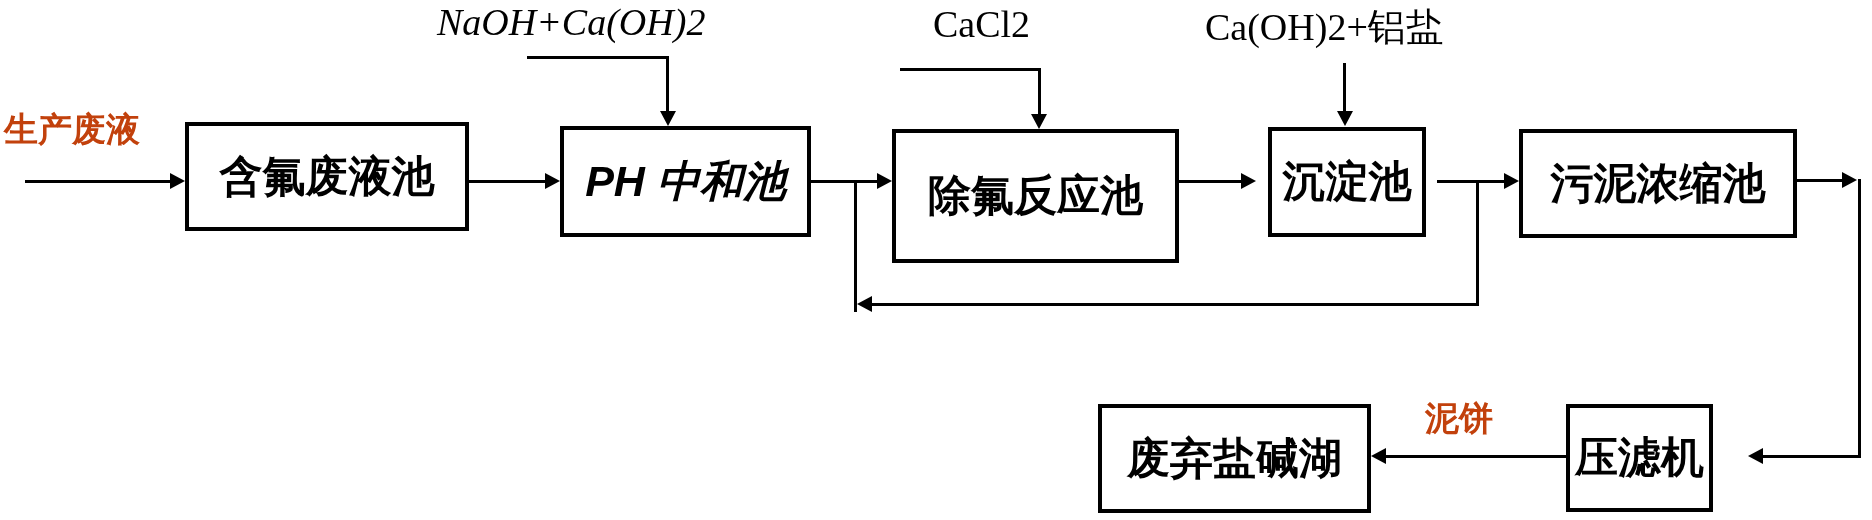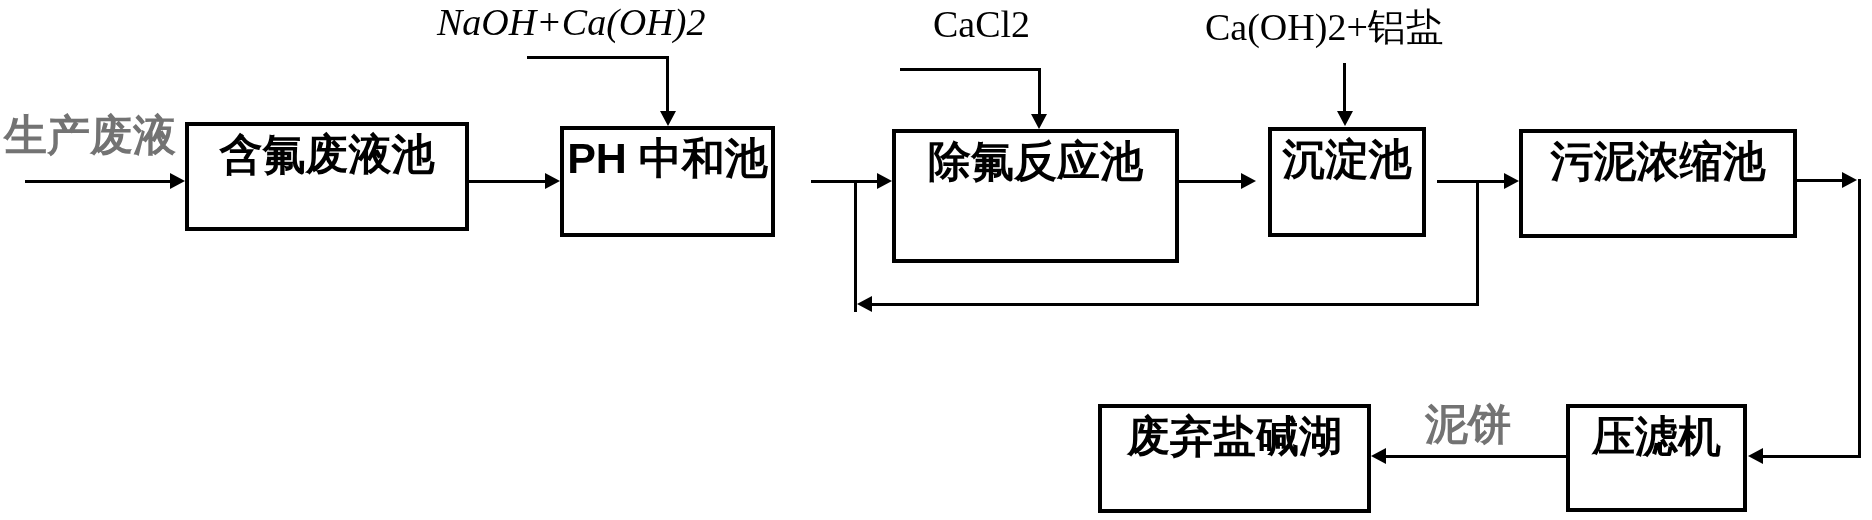--- a/index.html
+++ b/index.html
@@ -8,32 +8,32 @@
     width:1872px;height:520px;
     background:#ffffff;
     overflow:hidden;
     font-family:"Liberation Sans", sans-serif;
   }
   .box{
     position:absolute;
     border:4px solid #000;
     background:#fff;
     box-sizing:border-box;
-    display:flex;justify-content:center;
+    display:flex;align-items:center;justify-content:center;
     font-weight:bold;
     font-size:43px;
     color:#000;
     white-space:nowrap;
     font-family:"Liberation Sans", sans-serif;
   }
   .cjk-label{
     position:absolute;
     font-weight:bold;
-    font-size:43px;
-    color:#737373;
+    font-size:34px;
+    color:#c2410c;
     white-space:nowrap;
     font-family:"Liberation Sans", sans-serif;
   }
   .chem-label{
     position:absolute;
     font-weight:normal;
     font-size:38px;
     color:#000;
     white-space:nowrap;
     font-family:"Liberation Serif", serif;
@@ -57,37 +57,37 @@
   <div class="chem-label" style="left:898px;top:2px;margin-left:35px;">CaCl2</div>
 
   <div class="chem-label" style="left:1205px;top:2px;">Ca(OH)2+铝盐</div>
 
   <div class="cjk-label" style="left:1425px;top:396px;">泥饼</div>
 
   <div class="box" style="left:185px;top:122px;width:284px;height:109px;">
     <span>含氟废液池</span>
   </div>
 
-  <div class="box" style="left:560px;top:126px;width:215px;height:111px;">
+  <div class="box" style="left:560px;top:126px;width:251px;height:111px;font-style:italic;">
     <span>PH 中和池</span>
   </div>
 
   <div class="box" style="left:892px;top:129px;width:287px;height:134px;">
     <span>除氟反应池</span>
   </div>
 
   <div class="box" style="left:1248px;top:127px;width:158px;height:110px;margin-left:20px;">
     <span>沉淀池</span>
   </div>
 
   <div class="box" style="left:1519px;top:129px;width:278px;height:109px;">
     <span>污泥浓缩池</span>
   </div>
 
-  <div class="box" style="left:1566px;top:404px;width:181px;height:108px;">
+  <div class="box" style="left:1566px;top:404px;width:147px;height:108px;">
     <span>压滤机</span>
   </div>
 
   <div class="box" style="left:1098px;top:404px;width:273px;height:109px;">
     <span>废弃盐碱湖</span>
   </div>
 
   <div class="hl" style="left:25px;top:180px;width:145px;"></div>
   <div class="ah ah-r" style="left:170px;top:173px;"></div>
 

